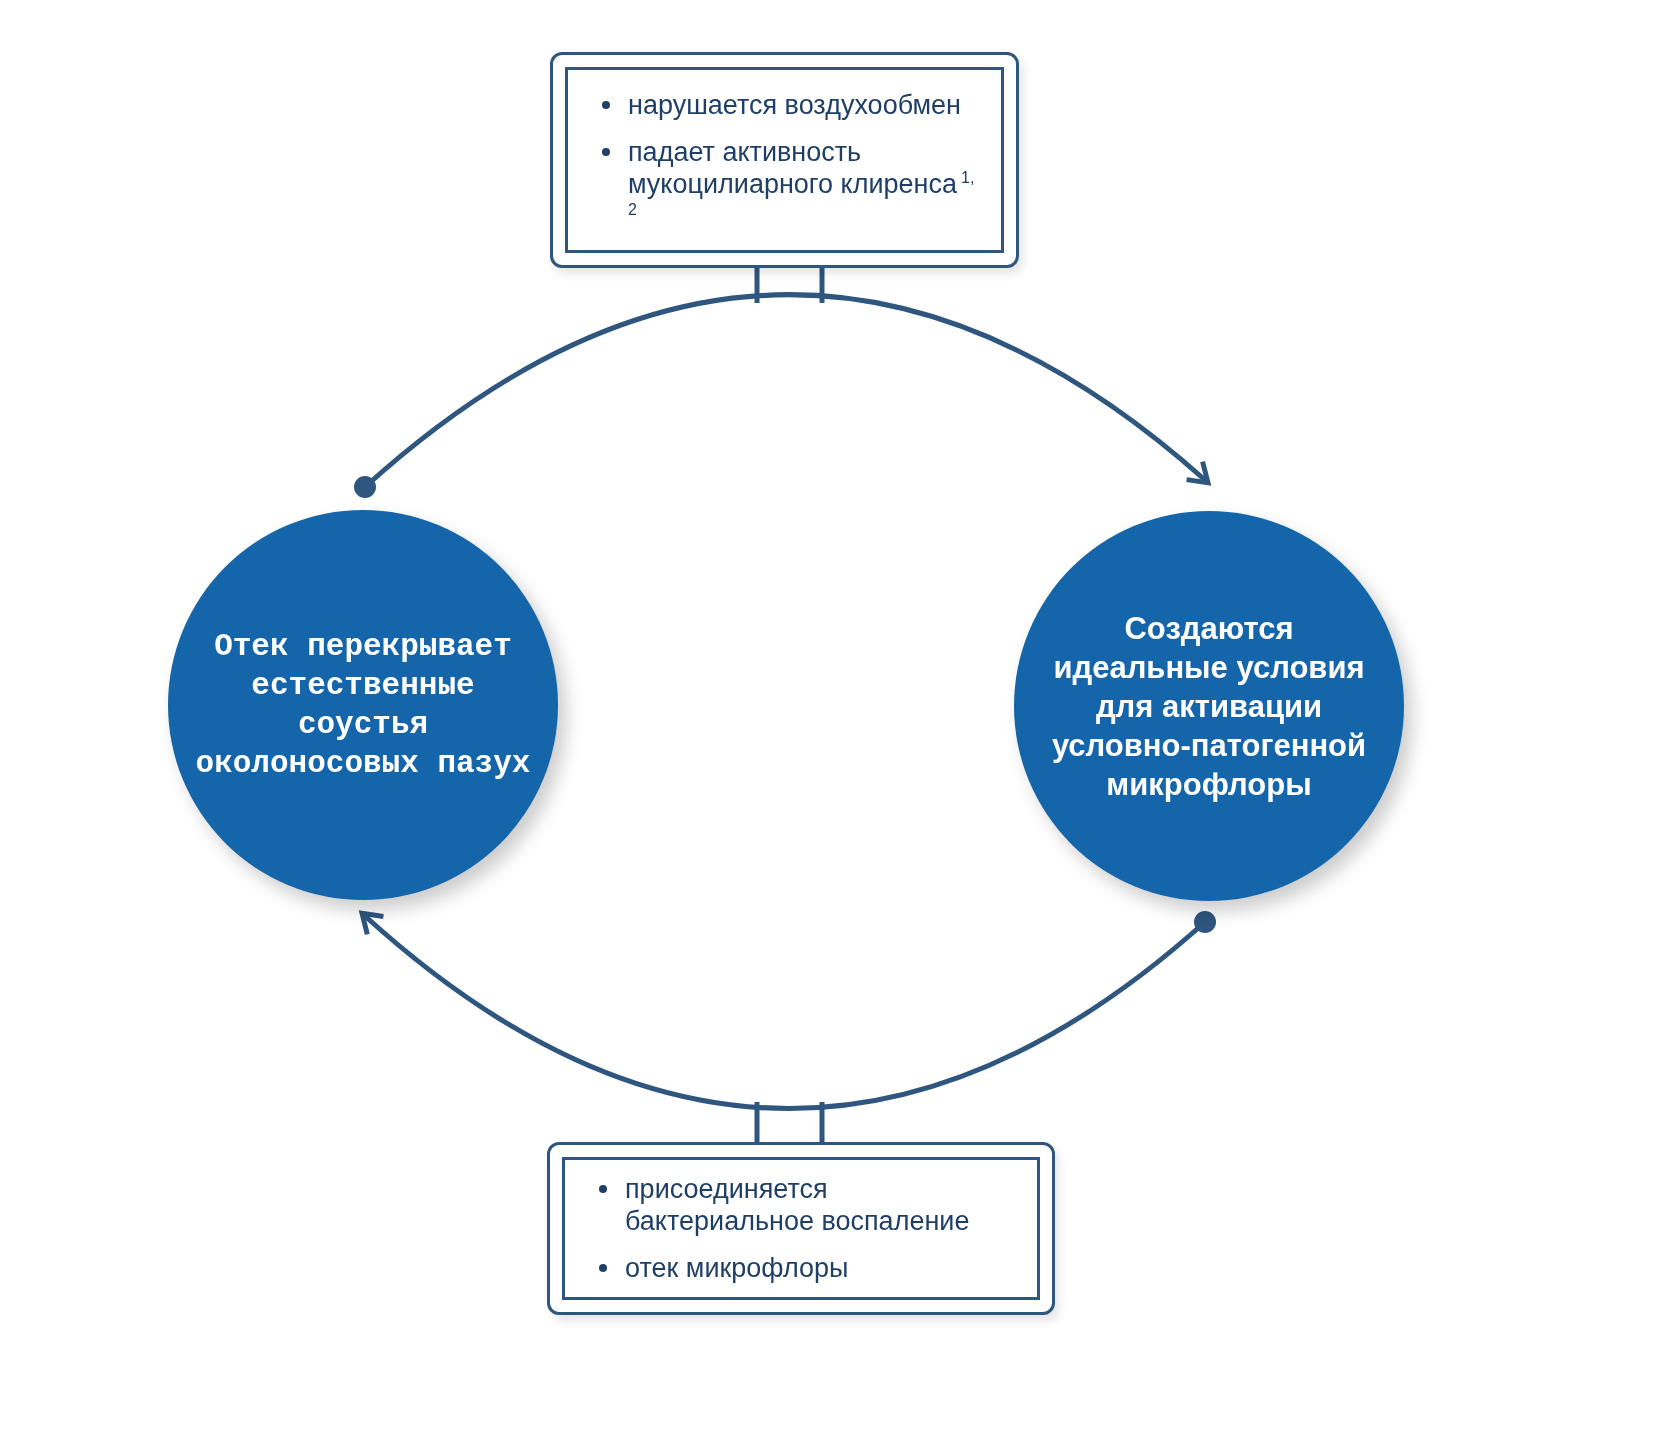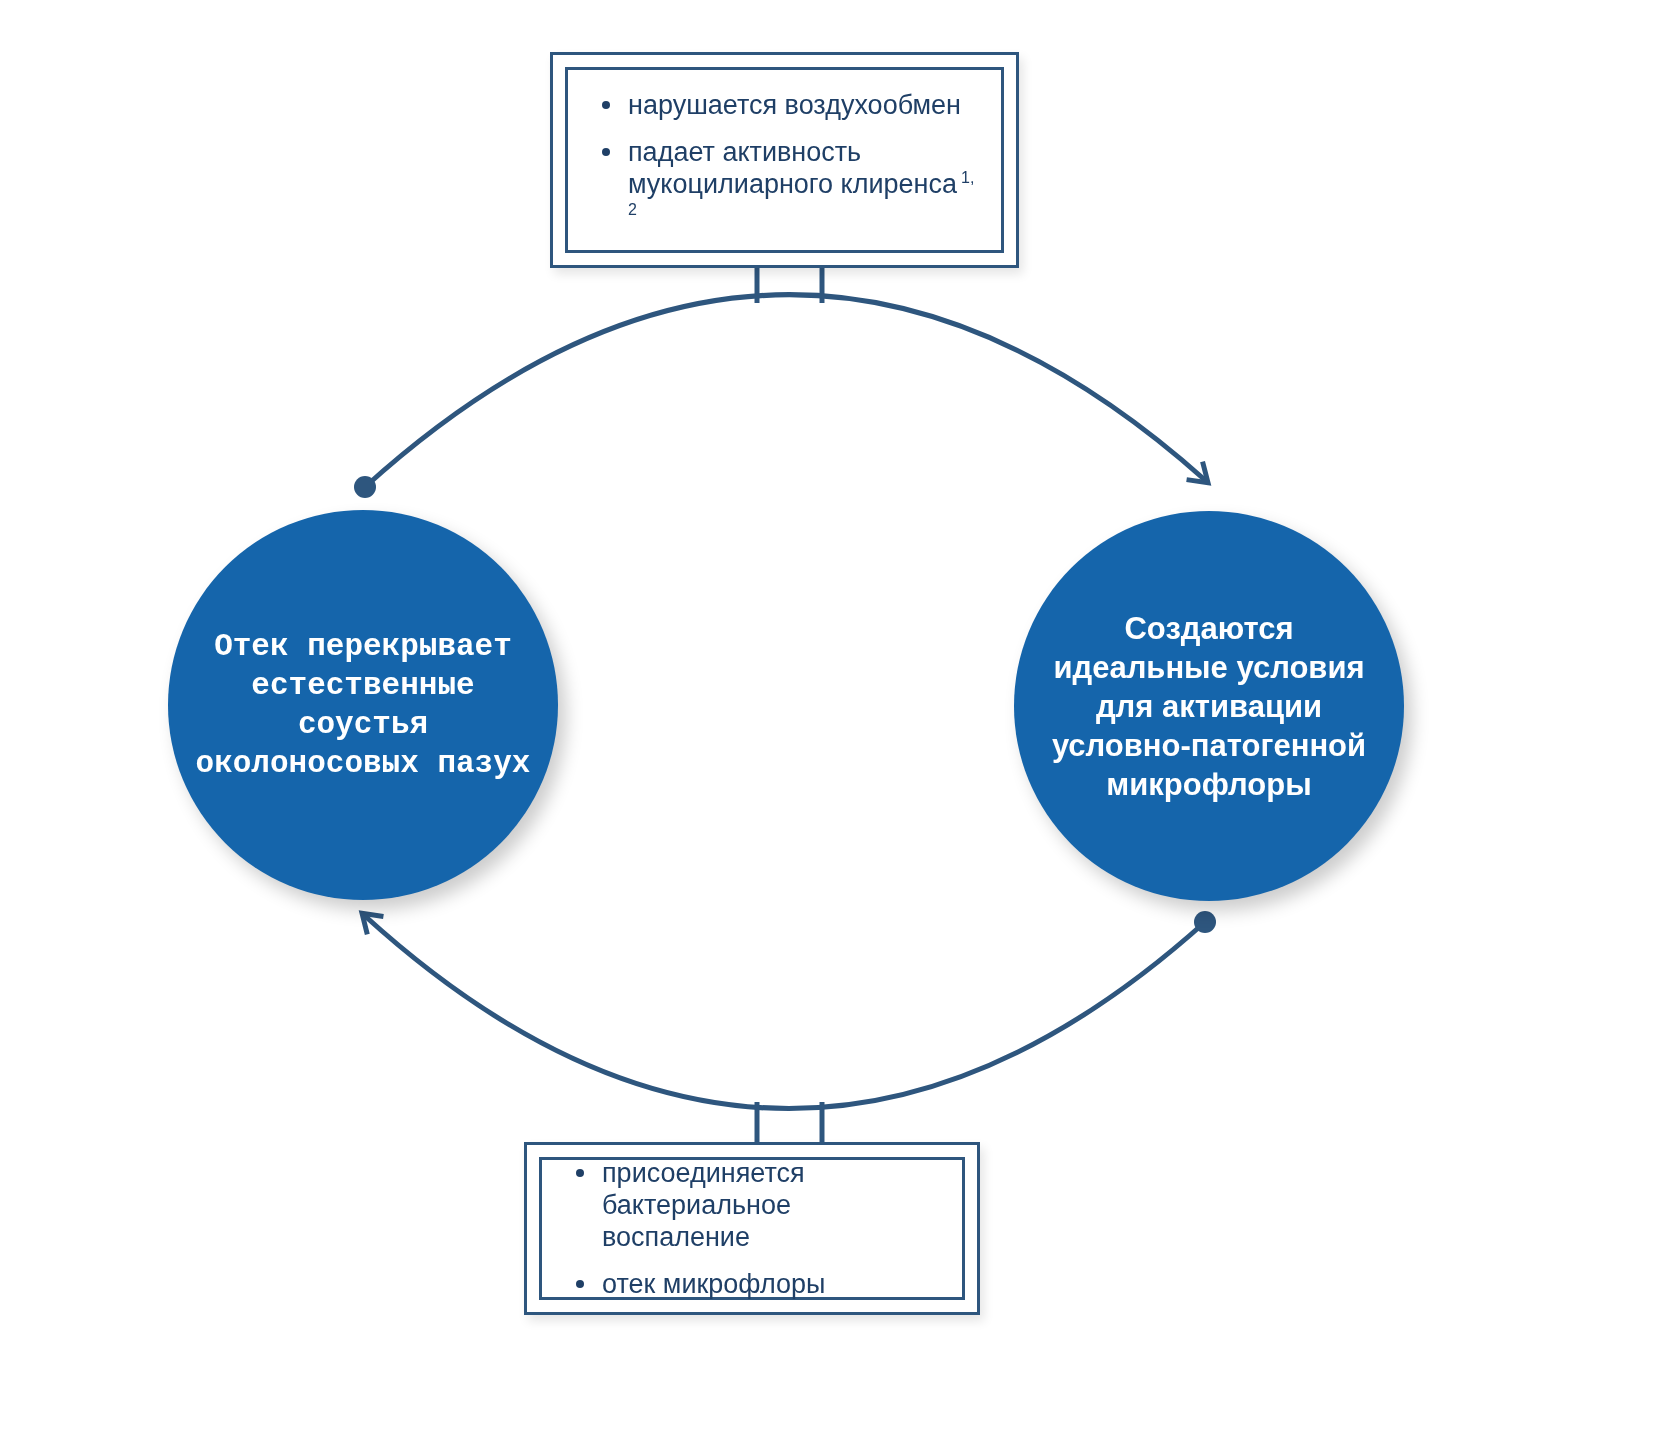--- a/index.html
+++ b/index.html
@@ -19,34 +19,34 @@
     color:var(--text-color);
   }
   svg.arrows{position:absolute;inset:0;width:100%;height:100%;}
   svg.arrows .stroke{stroke:var(--outline,#2e567e);fill:none;stroke-width:5;}
   svg.arrows .dot{fill:var(--outline,#2e567e);stroke:none;}
 
   
   .info-box{
     position:absolute;
     border:3px solid var(--outline);
-    border-radius:0;
+    border-radius:12px;
     background:#fff;
     padding:12px;
     box-sizing:border-box;
     box-shadow:4px 6px 10px rgba(0,0,0,.10);
   }
   .info-box .inner{
     border:3px solid var(--outline);
     width:100%;height:100%;
     box-sizing:border-box;
     display:flex;align-items:center;
   }
   .top-box{left:550px;top:52px;width:469px;height:216px;}
-  .bottom-box{left:524px;top:1142px;width:456px;height:173px;}
+  .bottom-box{left:547px;top:1142px;width:508px;height:173px;}
 
   ul.bullets{
     list-style:none;margin:0;padding:10px 26px 10px 34px;
     display:flex;flex-direction:column;gap:15px;
   }
   ul.bullets li{
     display:flex;align-items:flex-start;
     font-size:27px;line-height:32px;font-weight:500;
   }
   .bullet-dot{

